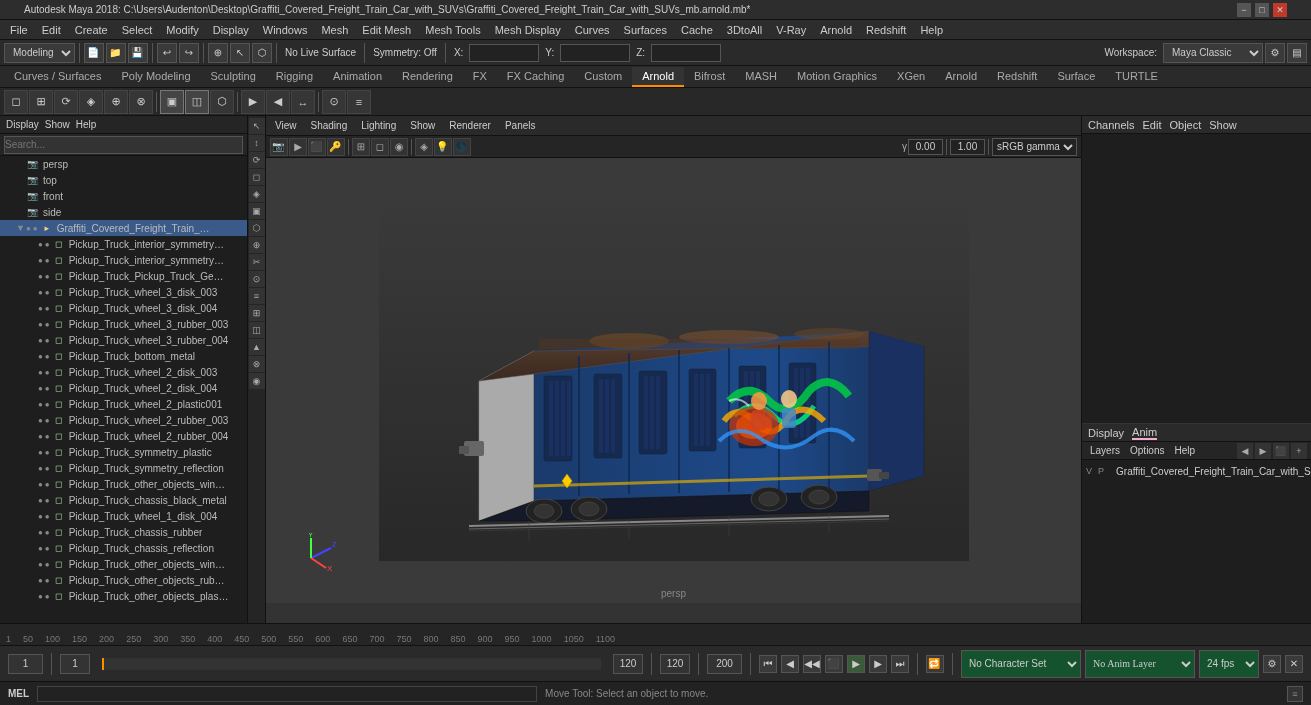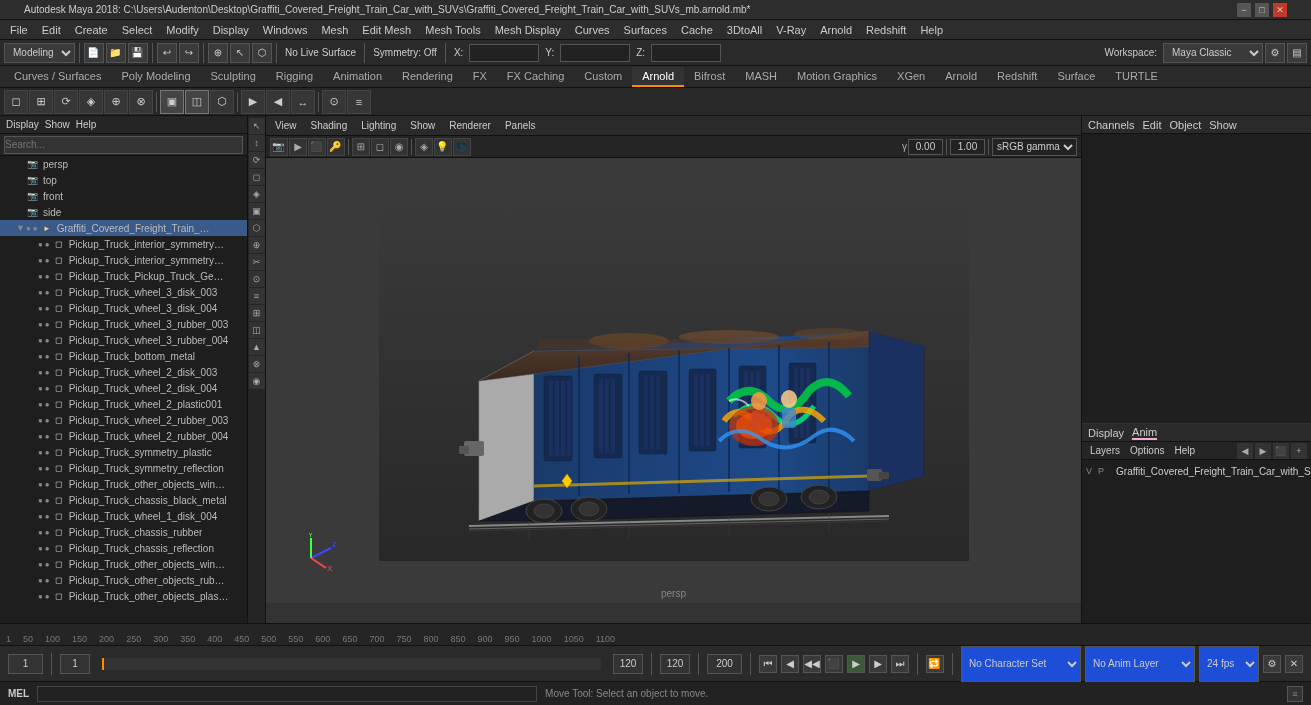--- a/index.html
+++ b/index.html
@@ -430,24 +430,24 @@
       width: 18px; height: 18px;
       background: #3a3a3a;
       border: 1px solid #555;
       display: flex; align-items: center; justify-content: center;
       cursor: pointer;
       font-size: 10px;
       color: #ccc;
     }
     .pb-separator { width: 1px; height: 22px; background: #555; margin: 0 4px; }
     .pb-dropdown {
-      background: #1d4ed8;
+      background: #14532d;
       border: 1px solid #555;
       color: #ccc;
-      height: 36px;
+      height: 28px;
       font-size: 10px;
       padding: 0 3px;
     }
 
     
     #status-bar {
       height: 24px;
       background: #222;
       border-top: 1px solid #111;
       display: flex;
@@ -1068,21 +1068,21 @@
   <div class="pb-btn">⬛</div>
   <div class="pb-btn" style="background:#3a5a3a;">▶</div>
   <div class="pb-btn">▶</div>
   <div class="pb-btn">⏭</div>
   <div class="pb-separator"></div>
   <div class="pb-btn">🔁</div>
   <div class="pb-separator"></div>
   <select class="pb-dropdown" style="width:120px;">
     <option>No Character Set</option>
   </select>
-  <select class="pb-dropdown" style="width:110px;">
+  <select class="pb-dropdown" style="width:110px;font-family:Liberation Serif, serif;">
     <option>No Anim Layer</option>
   </select>
   <select class="pb-dropdown" style="width:60px;">
     <option>24 fps</option>
   </select>
   <div class="pb-btn">⚙</div>
   <div class="pb-btn">✕</div>
 </div>
 
 <div id="status-bar">

